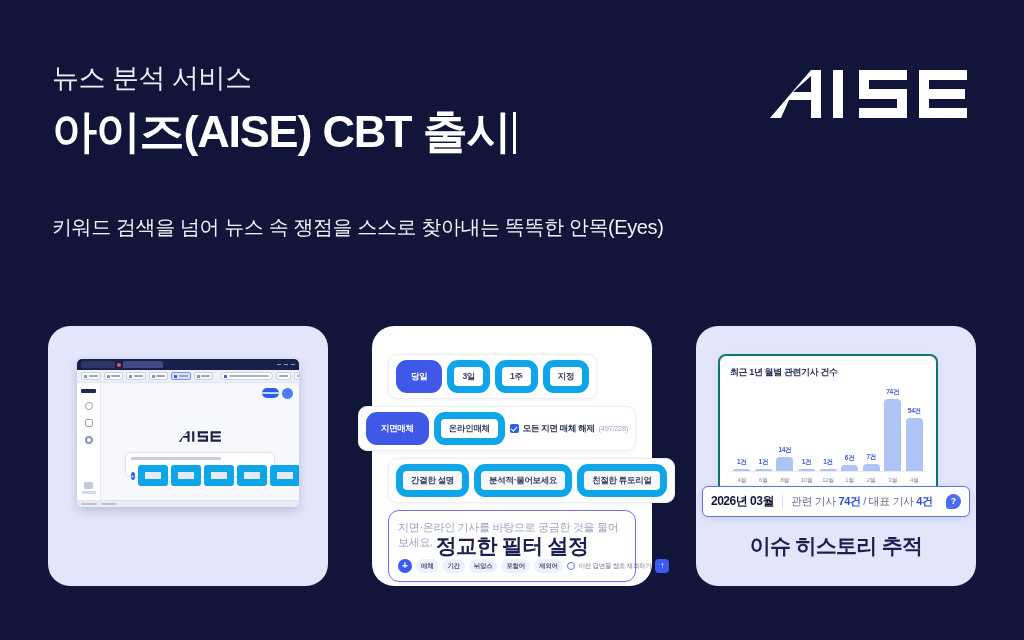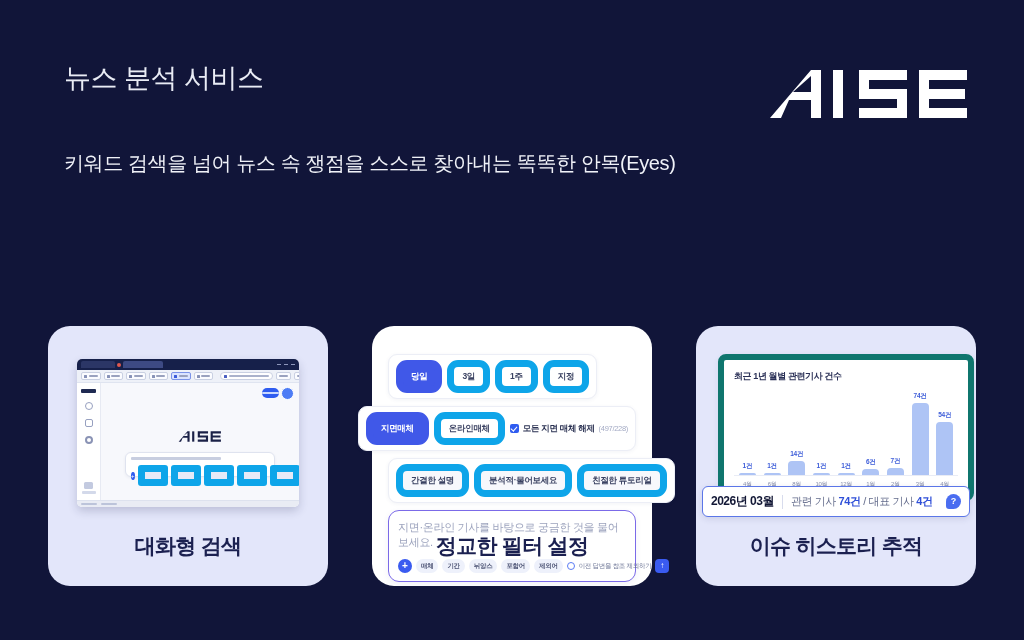--- a/index.html
+++ b/index.html
@@ -9,21 +9,21 @@
     height: 640px;
     background: #111539;
     font-family: "Liberation Sans", "DejaVu Sans", sans-serif;
     overflow: hidden;
     position: relative;
   }
 
   
   .header {
     position: absolute;
-    left: 64px;
+    left: 52px;
     top: 62px;
     width: 920px;
   }
   .eyebrow {
     color: #e9ecf5;
     font-size: 27px;
     font-weight: 400;
     letter-spacing: -0.5px;
     line-height: 1.25;
   }
@@ -325,23 +325,23 @@
     background: #3a5bf0; color: #fff;
     font-size: 8px; line-height: 14px; text-align: center;
     flex: none;
   }
 
   
   .chart-card {
     position: absolute;
     left: 22px;
     top: 28px;
-    width: 256px;
-    background: #ffffff;
-    border: 6px solid #0f766e;
+    width: 220px;
+    background: #ffffff;
+    border: 2px solid #0f766e;
     border-radius: 8px;
     box-shadow: 0 2px 6px rgba(40,50,100,.07);
     padding: 10px 10px 6px;
   }
   .chart-title {
     font-size: 9px;
     font-weight: 700;
     color: #2b3157;
     letter-spacing: -0.4px;
     margin-bottom: 6px;
@@ -434,20 +434,21 @@
     position: absolute; left: 0; right: 0; top: 0;
     font-size: 9px; font-weight: 700; color: #ffffff;
     line-height: 15px; text-align: center;
   }
 </style>
 </head>
 <body>
 
 <div class="header">
   <div class="eyebrow">뉴스 분석 서비스</div>
+  <div class="headline"><span>아이즈(AISE) CBT 출시</span><span class="caret"></span></div>
   <div class="subhead">키워드 검색을 넘어 뉴스 속 쟁점을 스스로 찾아내는 똑똑한 안목(Eyes)</div>
 </div>
 
 <div class="logo">
   <svg viewBox="0 0 205 52" width="205" height="52" aria-label="AISE">
 
     <path d="M32 2 L42 2 L42 50 L32 50 L32 32 L10 32 L2 50 L-9 50 Z M32 8 L14 24 L32 24 Z" fill="#ffffff" transform="translate(12,0)"></path>
 
     <rect x="66" y="2" width="10" height="48" fill="#ffffff"></rect>
 
@@ -556,21 +557,20 @@
           </div>
         </div>
       </div>
 
       <div class="br-statusbar">
         <span class="ln"></span>
           <span class="ln"></span>
       </div>
     </div>
 
-    <div class="card-caption">대화형 검색</div>
   </div>
 
   <div class="card white">
     <div class="filters">
 
       <div class="fg-row">
         <div class="filter-group">
           <div class="chip active">당일</div>
           <div class="chip">3일</div>
           <div class="chip">1주</div>

